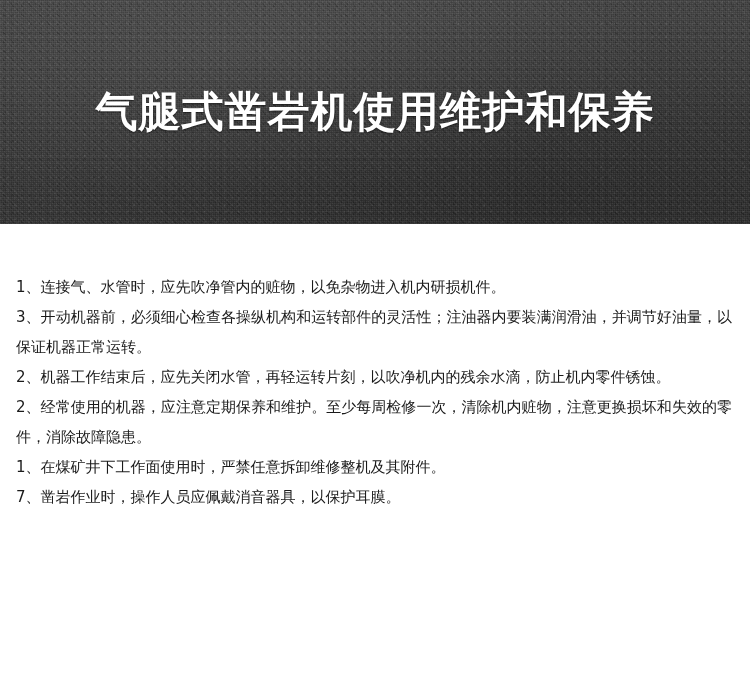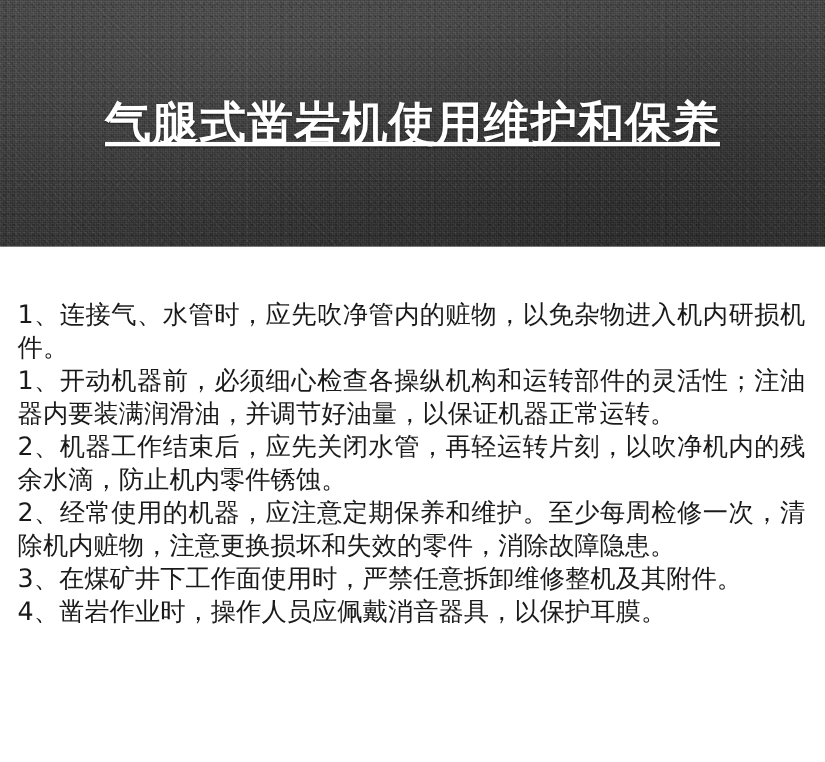--- a/index.html
+++ b/index.html
@@ -60,49 +60,48 @@
     position: relative;
     z-index: 2;
     color: #ffffff;
     font-size: 42px;
     font-weight: bold;
     letter-spacing: 1px;
     line-height: 1.2;
     white-space: nowrap;
     text-align: center;
     text-shadow: 0 1px 2px rgba(0,0,0,0.55);
-    text-decoration: underline;
   }
 
   
   .content {
     padding: 48px 18px 0 16px;
   }
 
   .para {
     color: #1a1a1a;
-    font-size: 23px;
+    font-size: 15px;
     line-height: 30px;
     letter-spacing: 0px;
     text-align: justify;
     text-justify: inter-ideograph;
     font-weight: 500;
   }
 </style>
 </head>
 <body>
 
 <div class="page">
 
   <div class="banner">
     <div class="banner-title">气腿式凿岩机使用维护和保养</div>
   </div>
 
   <div class="content">
     <div class="para">1、连接气、水管时，应先吹净管内的赃物，以免杂物进入机内研损机件。</div>
-    <div class="para">1、开动机器前，必须细心检查各操纵机构和运转部件的灵活性；注油器内要装满润滑油，并调节好油量，以保证机器正常运转。</div>
+    <div class="para">3、开动机器前，必须细心检查各操纵机构和运转部件的灵活性；注油器内要装满润滑油，并调节好油量，以保证机器正常运转。</div>
     <div class="para">2、机器工作结束后，应先关闭水管，再轻运转片刻，以吹净机内的残余水滴，防止机内零件锈蚀。</div>
     <div class="para">2、经常使用的机器，应注意定期保养和维护。至少每周检修一次，清除机内赃物，注意更换损坏和失效的零件，消除故障隐患。</div>
-    <div class="para">3、在煤矿井下工作面使用时，严禁任意拆卸维修整机及其附件。</div>
-    <div class="para">4、凿岩作业时，操作人员应佩戴消音器具，以保护耳膜。</div>
+    <div class="para">1、在煤矿井下工作面使用时，严禁任意拆卸维修整机及其附件。</div>
+    <div class="para">7、凿岩作业时，操作人员应佩戴消音器具，以保护耳膜。</div>
   </div>
 
 </div>
 
 </body></html>

